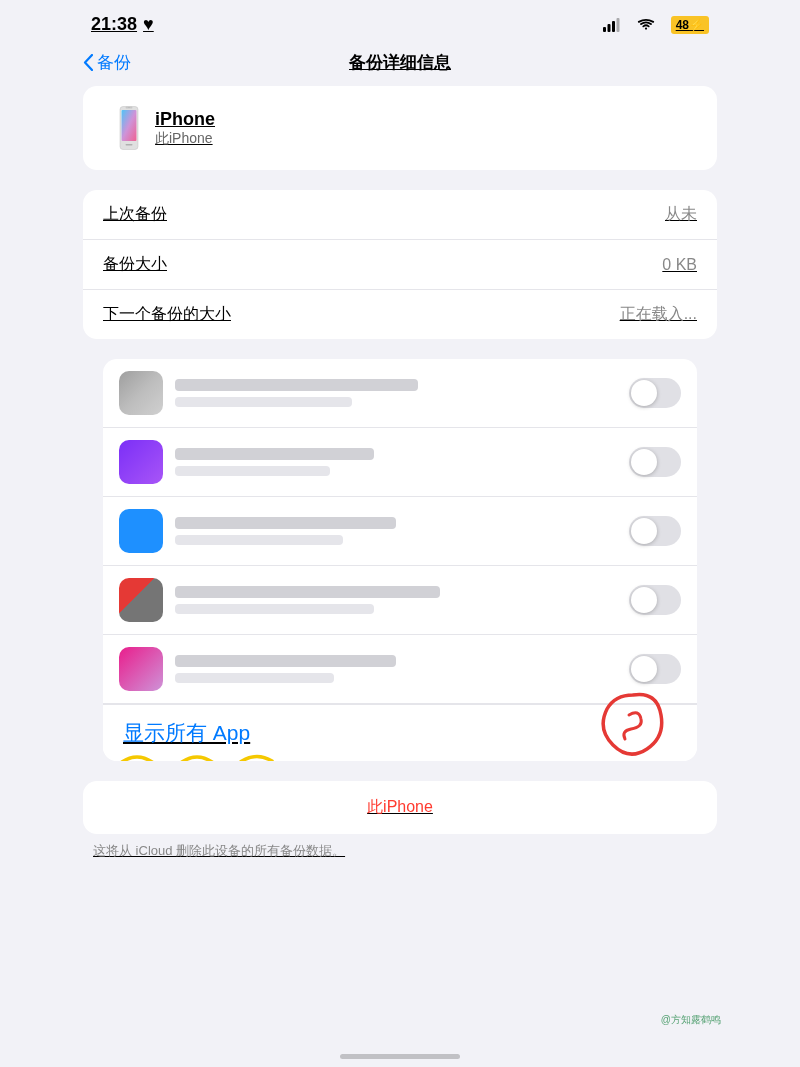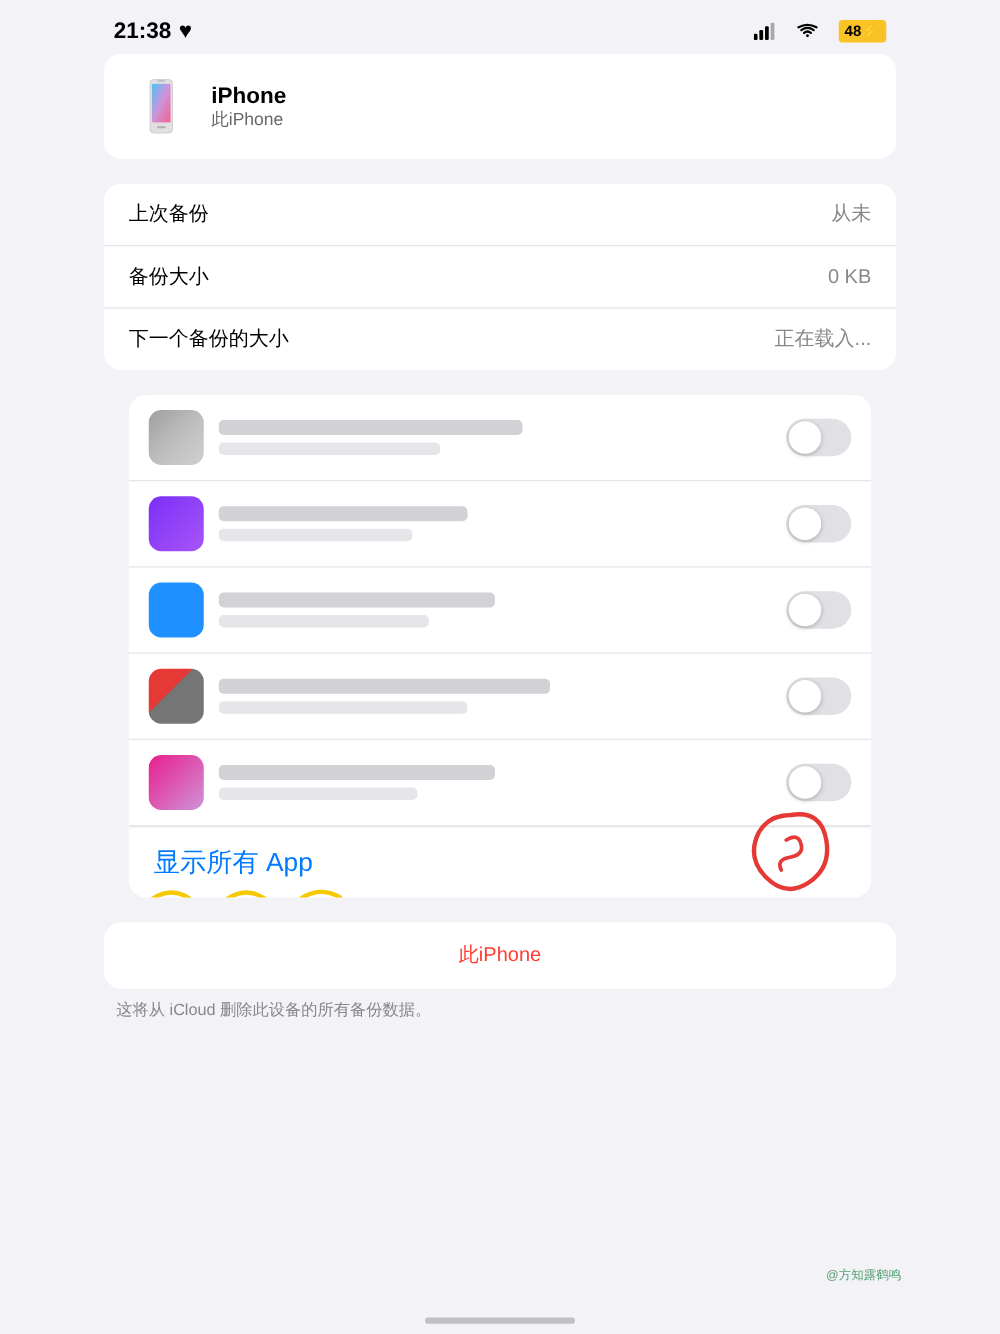--- a/index.html
+++ b/index.html
@@ -13,20 +13,21 @@
       justify-content: center;
       align-items: flex-start;
     }
 
     .phone-screen {
       width: 674px;
       min-height: 1067px;
       background: #f2f2f7;
       position: relative;
       overflow: hidden;
+      text-decoration: underline;
     }
 
     
     .status-bar {
       display: flex;
       justify-content: space-between;
       align-items: center;
       padding: 14px 28px 8px;
       background: #f2f2f7;
     }
@@ -83,21 +84,20 @@
     }
 
     
     .device-card {
       background: #fff;
       margin: 0 20px 20px;
       border-radius: 14px;
       padding: 16px 20px;
       display: flex;
       align-items: center;
-      gap: 14px;
     }
 
     .device-icon {
       width: 52px;
       height: 52px;
       display: flex;
       align-items: center;
       justify-content: center;
     }
 
@@ -306,20 +306,29 @@
         <path d="M7 8.5 Q10 6 13 8.5" stroke="#000" stroke-width="2" stroke-linecap="round" fill="none"></path>
         <path d="M4.5 6 Q10 2 15.5 6" stroke="#000" stroke-width="2" stroke-linecap="round" fill="none"></path>
         <path d="M2 3.5 Q10 -1 18 3.5" stroke="#000" stroke-width="2" stroke-linecap="round" fill="none"></path>
       </svg>
       <div class="battery-badge">
         <span>48</span><span>⚡</span>
       </div>
     </div>
   </div>
 
+  <div class="nav-bar">
+    <div class="nav-back">
+      <svg width="10" height="17" viewBox="0 0 10 17">
+        <path d="M9 1 L2 8.5 L9 16" stroke="#007aff" stroke-width="2.2" stroke-linecap="round" stroke-linejoin="round" fill="none"></path>
+      </svg>
+      <span>备份</span>
+    </div>
+    <span class="nav-title">备份详细信息</span>
+  </div>
 
   <div class="device-card">
     <div class="device-icon">
 
       <svg viewBox="0 0 44 88">
         <rect x="4" y="1" width="36" height="86" rx="6" ry="6" fill="#e0e0e0" stroke="#c0c0c0" stroke-width="1"></rect>
         <rect x="7" y="8" width="30" height="62" rx="2" fill="#fff"></rect>
 
         <rect x="7" y="8" width="30" height="62" rx="2" fill="url(#screen-grad)"></rect>
         <defs>

